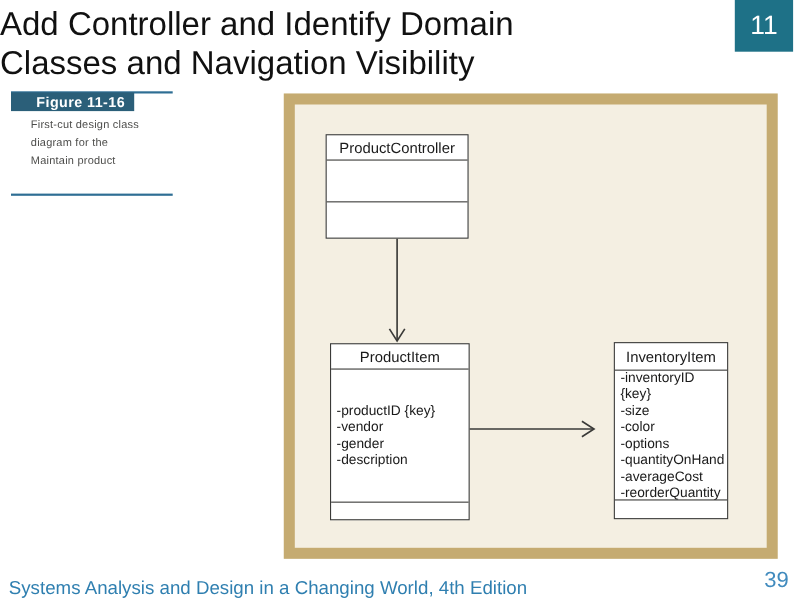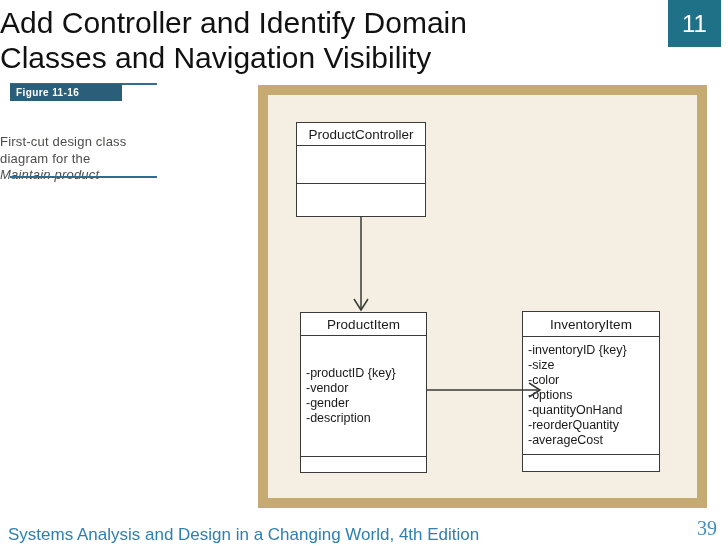--- a/index.html
+++ b/index.html
@@ -15,26 +15,26 @@
   
   .slide-number{
     position:absolute;left:668px;top:0;width:53px;height:47px;
     background:#1E7187;color:#ffffff;font-size:24px;
     display:flex;align-items:center;justify-content:center;
   }
   
   .fig-topline{position:absolute;left:10px;top:83px;width:147px;height:2px;background:#2E6E94;}
   .fig-label{
     position:absolute;left:10px;top:84px;width:112px;height:17px;
-    background:#2B5F79;color:#ffffff;font-size:10px;font-weight:bold;
-    letter-spacing:0.4px;display:flex;align-items:center;padding-left:6px;box-sizing:border-box;
+    background:#2B5F79;color:#ffffff;font-size:13px;font-weight:bold;
+    letter-spacing:0.4px;display:flex;align-items:center;padding-left:23px;box-sizing:border-box;
   }
   .fig-caption{
-    position:absolute;left:0;top:106px;width:160px;
-    font-size:13px;line-height:16.5px;color:#4d4d4b;letter-spacing:0.2px;margin-top:28px;
+    position:absolute;left:28px;top:106px;width:160px;
+    font-size:10px;line-height:16.5px;color:#4d4d4b;letter-spacing:0.2px;
   }
   .fig-bottomline{position:absolute;left:10px;top:176px;width:147px;height:2px;background:#2E6E94;}
   
   .panel{
     position:absolute;left:258px;top:85px;width:449px;height:423px;
     box-sizing:border-box;border:10px solid #C5AB71;background:#F4EFE2;
   }
   
   .uml-class{
     position:absolute;background:#ffffff;border:1.5px solid #3a3a38;
@@ -49,48 +49,48 @@
     display:flex;flex-direction:column;justify-content:center;
     padding-left:5px;font-size:12.5px;line-height:15px;box-sizing:border-box;
   }
   .uml-methods{flex:1 1 auto;}
   .pc{left:296px;top:122px;width:130px;height:95px;}
   .pc .uml-title{height:22px;}
   .pc .uml-attrs{height:38px;}
   .pi{left:300px;top:312px;width:127px;height:161px;}
   .pi .uml-title{height:22px;}
   .pi .uml-attrs{height:121px;}
-  .ii{left:522px;top:311px;width:138px;height:161px;}
+  .ii{left:558px;top:311px;width:104px;height:161px;}
   .ii .uml-title{height:24px;}
   .ii .uml-attrs{height:118px;}
   
   .arrows{position:absolute;left:0;top:0;pointer-events:none;}
   .arrows line,.arrows polyline{stroke:#3a3a38;stroke-width:1.5;fill:none;}
   
   .footer{position:absolute;left:8px;top:525px;font-size:17px;color:#2F7FB0;}
-  .page-number{position:absolute;right:11px;top:517px;font-size:20px;color:#418BBE;font-family:Liberation Serif, serif;}
+  .page-number{position:absolute;right:11px;top:517px;font-size:20px;color:#418BBE;}
 </style>
 </head>
 <body>
 
 <div class="slide">
 
   <div class="slide-title">
     <div>Add Controller and Identify Domain</div>
     <div>Classes and Navigation Visibility</div>
   </div>
 
   <div class="slide-number">11</div>
 
   <div class="fig-topline"></div>
   <div class="fig-label">Figure 11-16</div>
   <div class="fig-caption">
       <div><span>First-cut design class</span></div>
       <div><span>diagram for the</span></div>
-      <div><span style="font-style: italic;">Maintain product</span></div>
+      <div><span style="">Maintain product</span></div>
     </div>
   <div class="fig-bottomline"></div>
 
   <div class="panel"></div>
 
   <div class="uml-class pc">
     <div class="uml-title">ProductController</div>
     <div class="uml-attrs"></div>
     <div class="uml-methods"></div>
   </div>
@@ -107,22 +107,22 @@
   </div>
 
   <div class="uml-class ii">
     <div class="uml-title">InventoryItem</div>
     <div class="uml-attrs">
         <div>-inventoryID {key}</div>
         <div>-size</div>
         <div>-color</div>
         <div>-options</div>
         <div>-quantityOnHand</div>
+        <div>-averageCost</div>
         <div>-reorderQuantity</div>
-        <div>-averageCost</div>
       </div>
     <div class="uml-methods"></div>
   </div>
 
   <svg class="arrows" width="728" height="546">
     <g>
       <line x1="361" y1="217" x2="361" y2="309"></line>
       <polyline points="354,299 361,310 368,299"></polyline>
     </g>
     <g>

